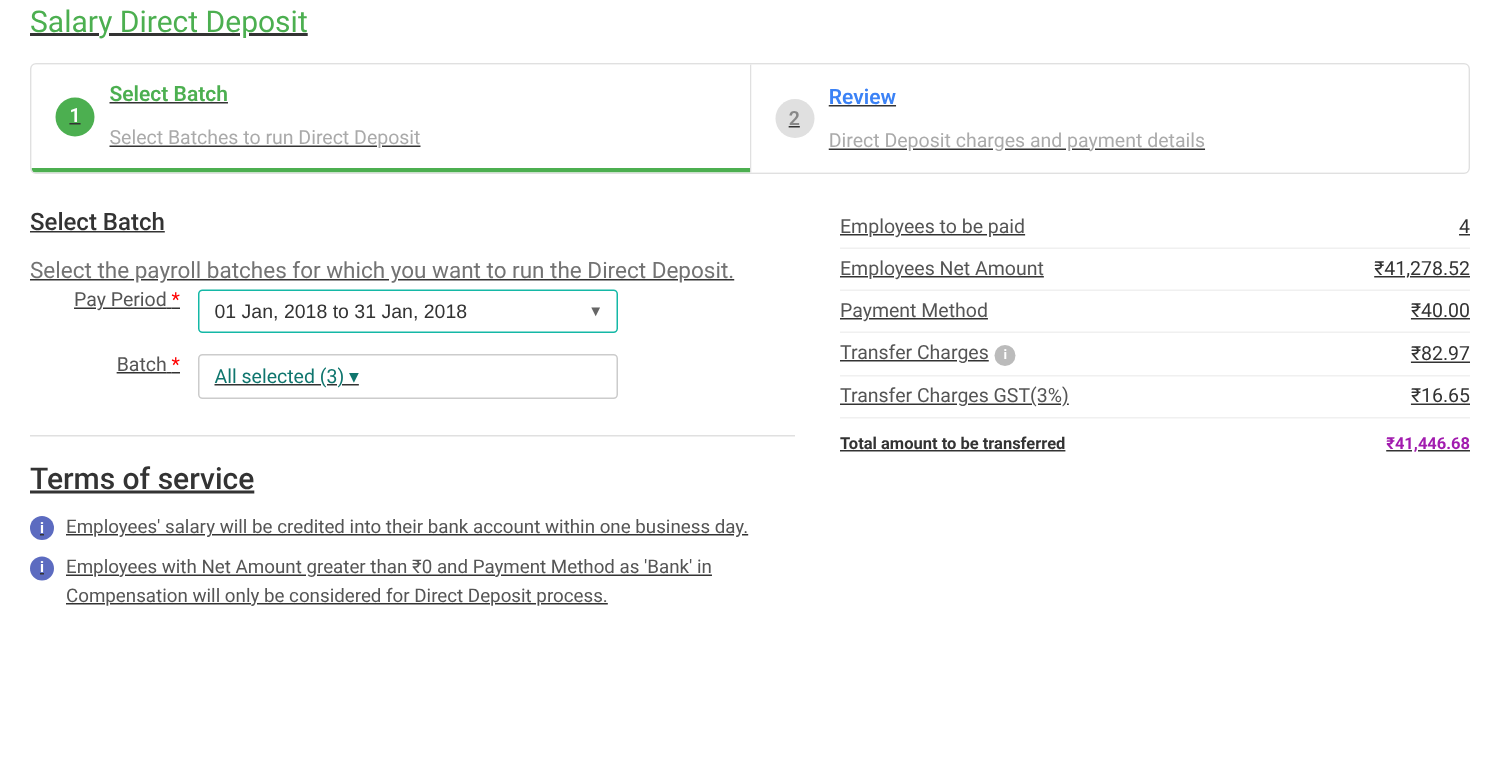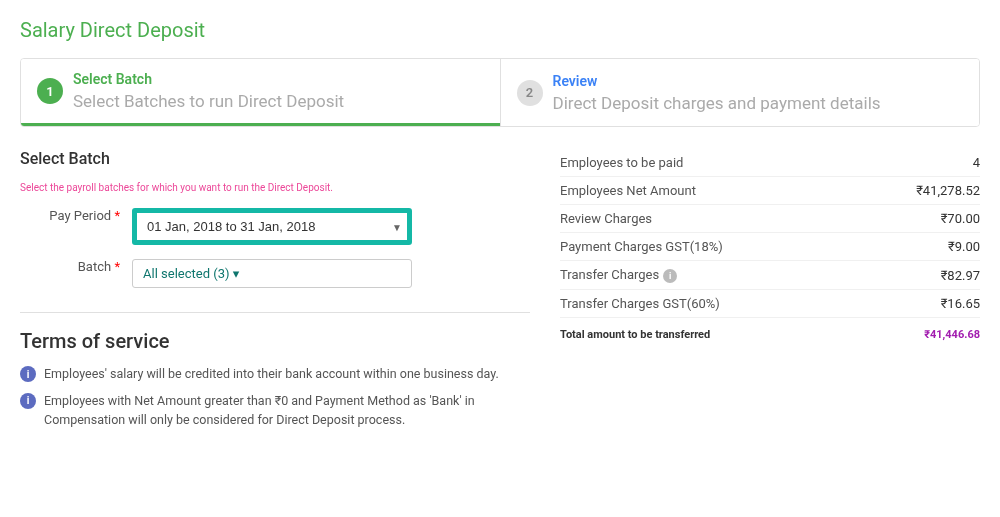--- a/index.html
+++ b/index.html
@@ -7,21 +7,22 @@
       font-family: -apple-system, BlinkMacSystemFont, 'Segoe UI', Roboto, Arial, sans-serif;
       background: #f5f5f5;
       color: #333;
       font-size: 13px;
     }
     .page-wrapper {
       background: #fff;
       min-height: 517px;
       max-width: 1000px;
       margin: 0 auto;
-      padding: 18px 20px;
+      padding: 2px 20px;
+      text-decoration: underline;
     }
     .page-title {
       color: #4CAF50;
       font-size: 20px;
       font-weight: 400;
       margin-bottom: 16px;
     }
     .steps-bar {
       display: flex;
       border: 1px solid #e0e0e0;
@@ -63,23 +64,23 @@
       font-size: 14px;
       font-weight: 600;
     }
     .step.active .step-info .step-label {
       color: #4CAF50;
     }
     .step.inactive .step-info .step-label {
       color: #3b82f6;
     }
     .step-info .step-desc {
-      font-size: 17px;
+      font-size: 13px;
       color: #aaa;
-      margin-top: 4px;
+      margin-top: 14px;
     }
     .step-divider {
       width: 1px;
       background: #e0e0e0;
     }
     .content-area {
       display: flex;
       gap: 30px;
     }
     .left-panel {
@@ -90,23 +91,23 @@
       width: 420px;
       flex-shrink: 0;
     }
     .section-title {
       font-size: 16px;
       font-weight: 500;
       color: #333;
       margin-bottom: 14px;
     }
     .section-desc {
-      color: #ec4899;
-      font-size: 10px;
-      margin-bottom: 15px;
+      color: #737373;
+      font-size: 15px;
+      margin-bottom: 4px;
     }
     .form-group {
       display: flex;
       align-items: flex-start;
       margin-bottom: 14px;
     }
     .form-label {
       width: 100px;
       text-align: right;
       margin-right: 12px;
@@ -117,21 +118,21 @@
     .form-label .req {
       color: red;
     }
     .select-wrapper {
       flex: 1;
       max-width: 280px;
       position: relative;
     }
     .select-wrapper select {
       width: 100%;
-      border: 5px solid #14b8a6;
+      border: 1px solid #14b8a6;
       border-radius: 3px;
       padding: 6px 30px 6px 10px;
       font-size: 13px;
       color: #333;
       appearance: none;
       background: #fff;
       cursor: pointer;
     }
     .select-wrapper::after {
       content: '▼';
@@ -307,33 +308,29 @@
       <div class="overview-table" id="overview-table">
       <div class="overview-row">
             <span class="label">Employees to be paid</span>
             <span class="value">4</span>
           </div>
           <div class="overview-row">
             <span class="label">Employees Net Amount</span>
             <span class="value">₹41,278.52</span>
           </div>
           <div class="overview-row">
-            <span class="label">Review Charges</span>
-            <span class="value">₹70.00</span>
-          </div>
-          <div class="overview-row">
-            <span class="label">Payment Charges GST(18%)</span>
-            <span class="value">₹9.00</span>
+            <span class="label">Payment Method</span>
+            <span class="value">₹40.00</span>
           </div>
           <div class="overview-row">
             <span class="label">Transfer Charges<span class="info-icon">i</span></span>
             <span class="value">₹82.97</span>
           </div>
           <div class="overview-row">
-            <span class="label">Transfer Charges GST(60%)</span>
+            <span class="label">Transfer Charges GST(3%)</span>
             <span class="value">₹16.65</span>
           </div>
           <div class="overview-row total-row">
             <span class="label">Total amount to be transferred</span>
             <span class="value">₹41,446.68</span>
           </div>
         </div>
     </div>
 
   </div>

